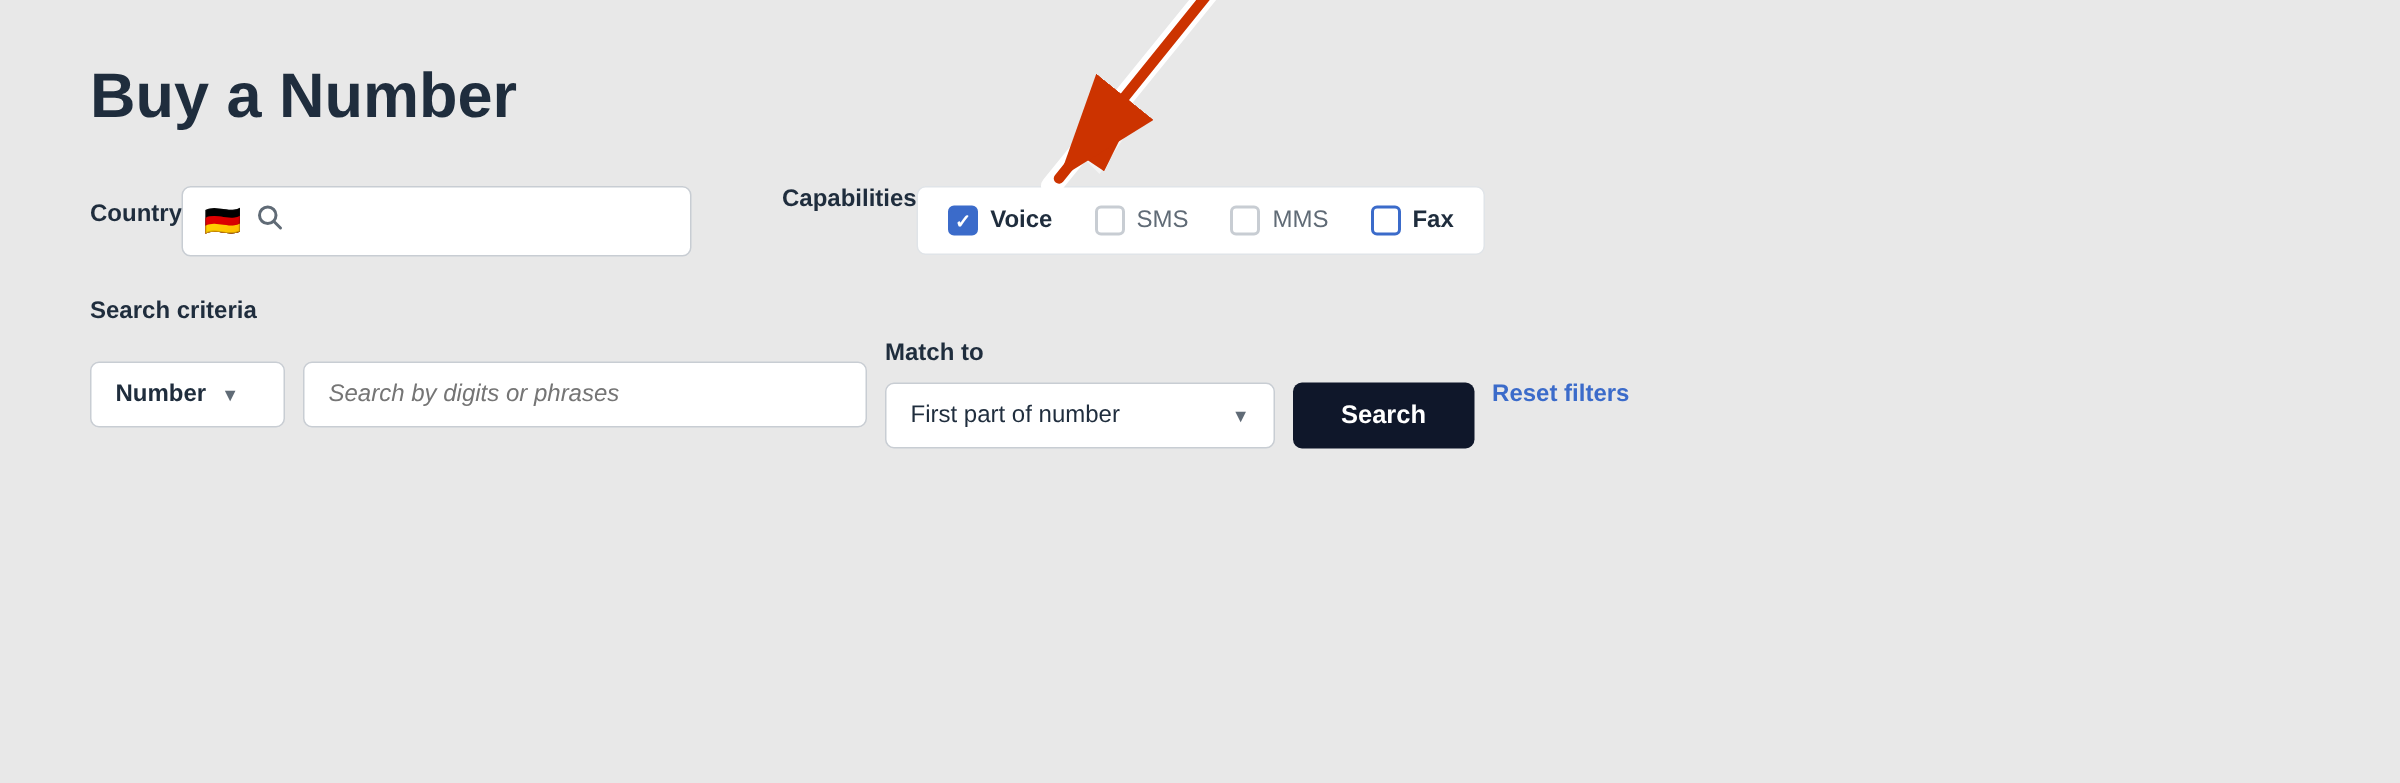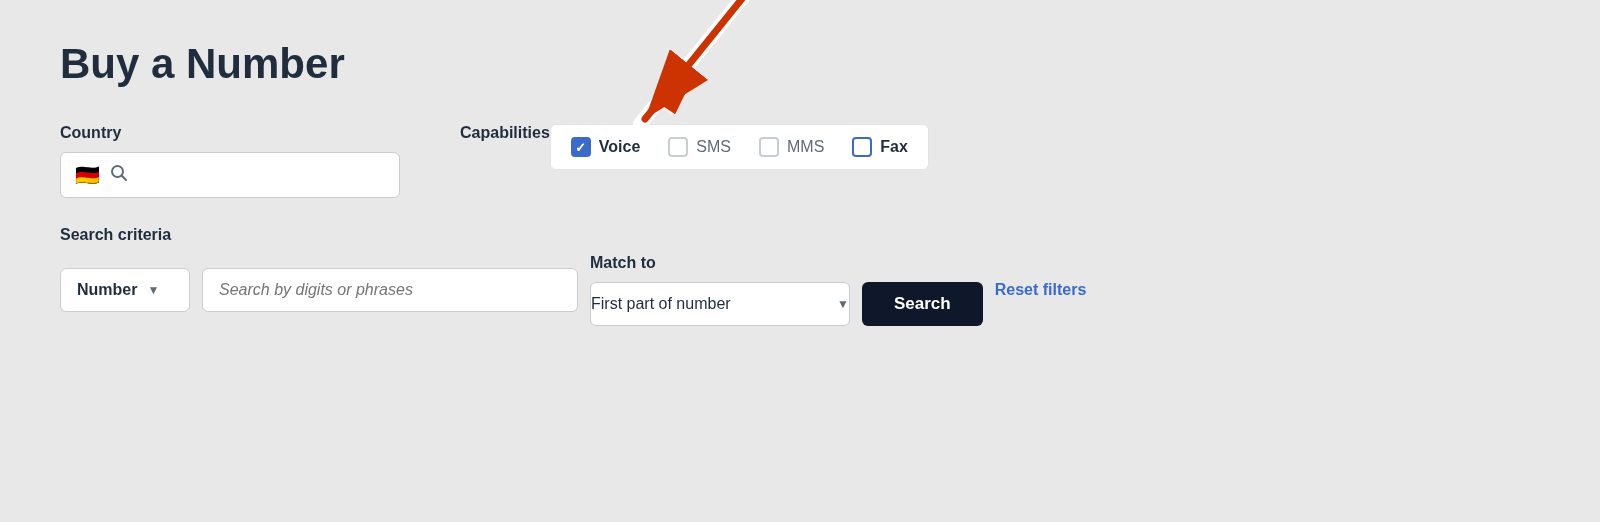--- a/index.html
+++ b/index.html
@@ -24,21 +24,22 @@
     }
     .section-label {
       font-size: 16px;
       font-weight: 700;
       color: #1f2d3d;
       margin-bottom: 10px;
     }
     
     .country-section {
       display: flex;
-      flex-direction: column;
+      flex-direction: row;
+      align-items: center;
     }
     .country-select {
       display: flex;
       align-items: center;
       background: white;
       border: 1.5px solid #c8cdd3;
       border-radius: 6px;
       padding: 10px 14px;
       width: 340px;
       cursor: pointer;
@@ -150,21 +151,21 @@
       color: #9aa5b0;
       width: 376px;
       outline: none;
     }
     .match-dropdown {
       display: flex;
       align-items: center;
       background: white;
       border: 1.5px solid #c8cdd3;
       border-radius: 6px;
-      padding: 12px 0;
+      padding: 12px 16px;
       cursor: pointer;
       gap: 10px;
       min-width: 260px;
     }
     .match-dropdown-text {
       flex: 1;
       font-size: 16px;
       color: #1f2d3d;
     }
     .search-button {

